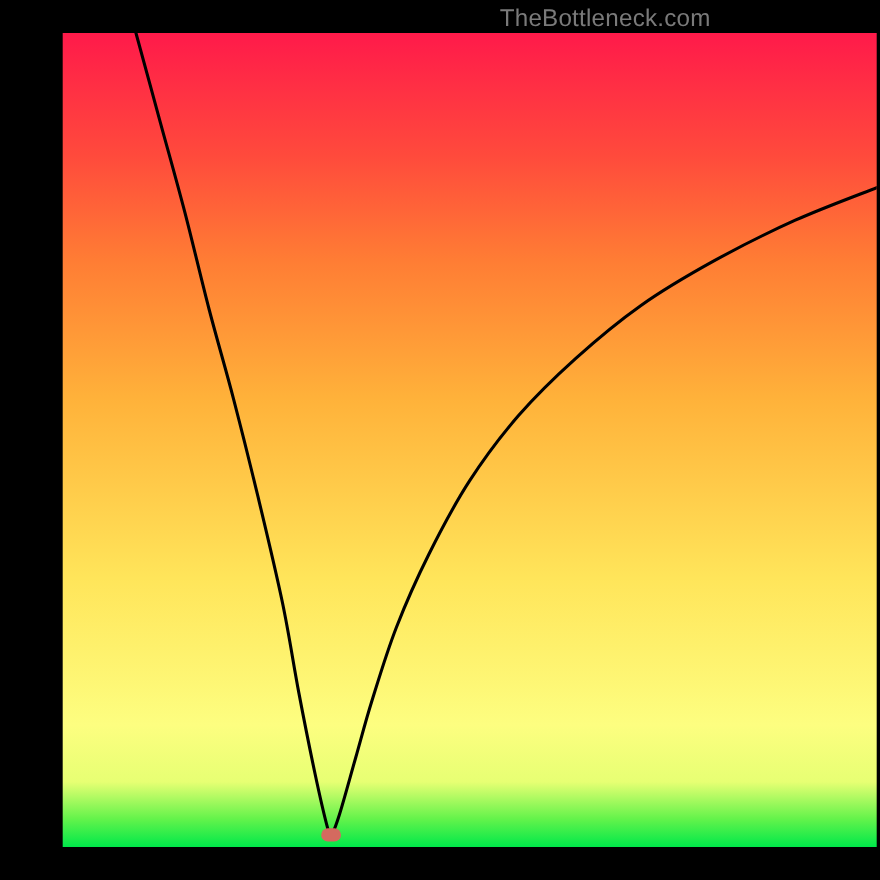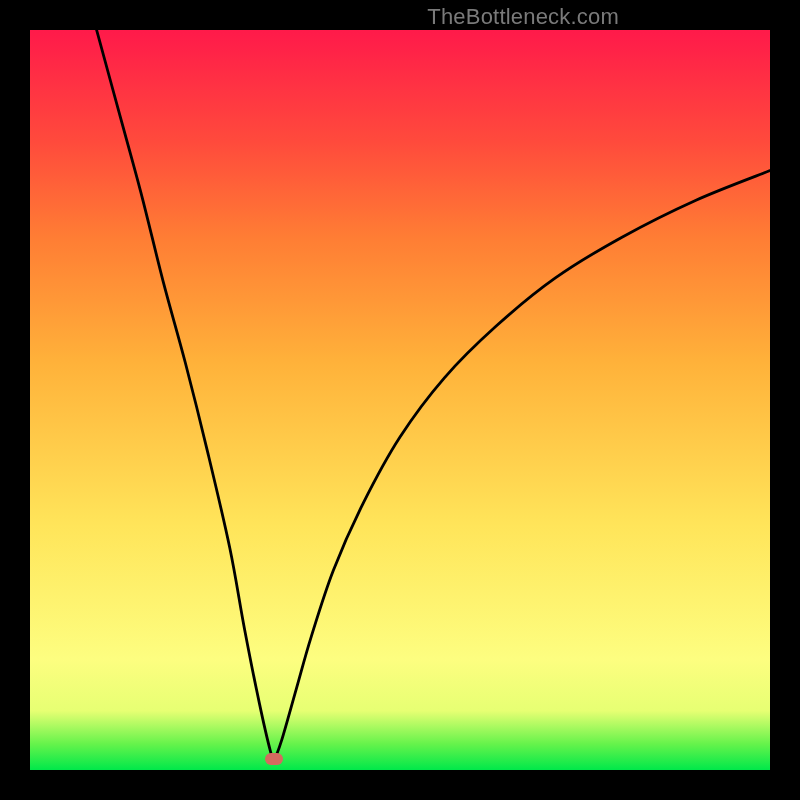--- a/index.html
+++ b/index.html
@@ -2,20 +2,21 @@
 <html><head>
 <meta charset="utf-8">
 <style>
   * { margin: 0; padding: 0; box-sizing: border-box; }
   html, body { width: 800px; height: 800px; overflow: hidden; background: #000; }
   .frame {
     width: 633px;
     height: 800px;
     background: #000;
     position: relative;
+    margin-left: 27px;
   }
   .plot {
     position: absolute;
     left: 30px;
     top: 30px;
     width: 740px;
     height: 740px;
     background: linear-gradient(to top,
       #00e84a 0%,
       #65f34b 3.5%,

